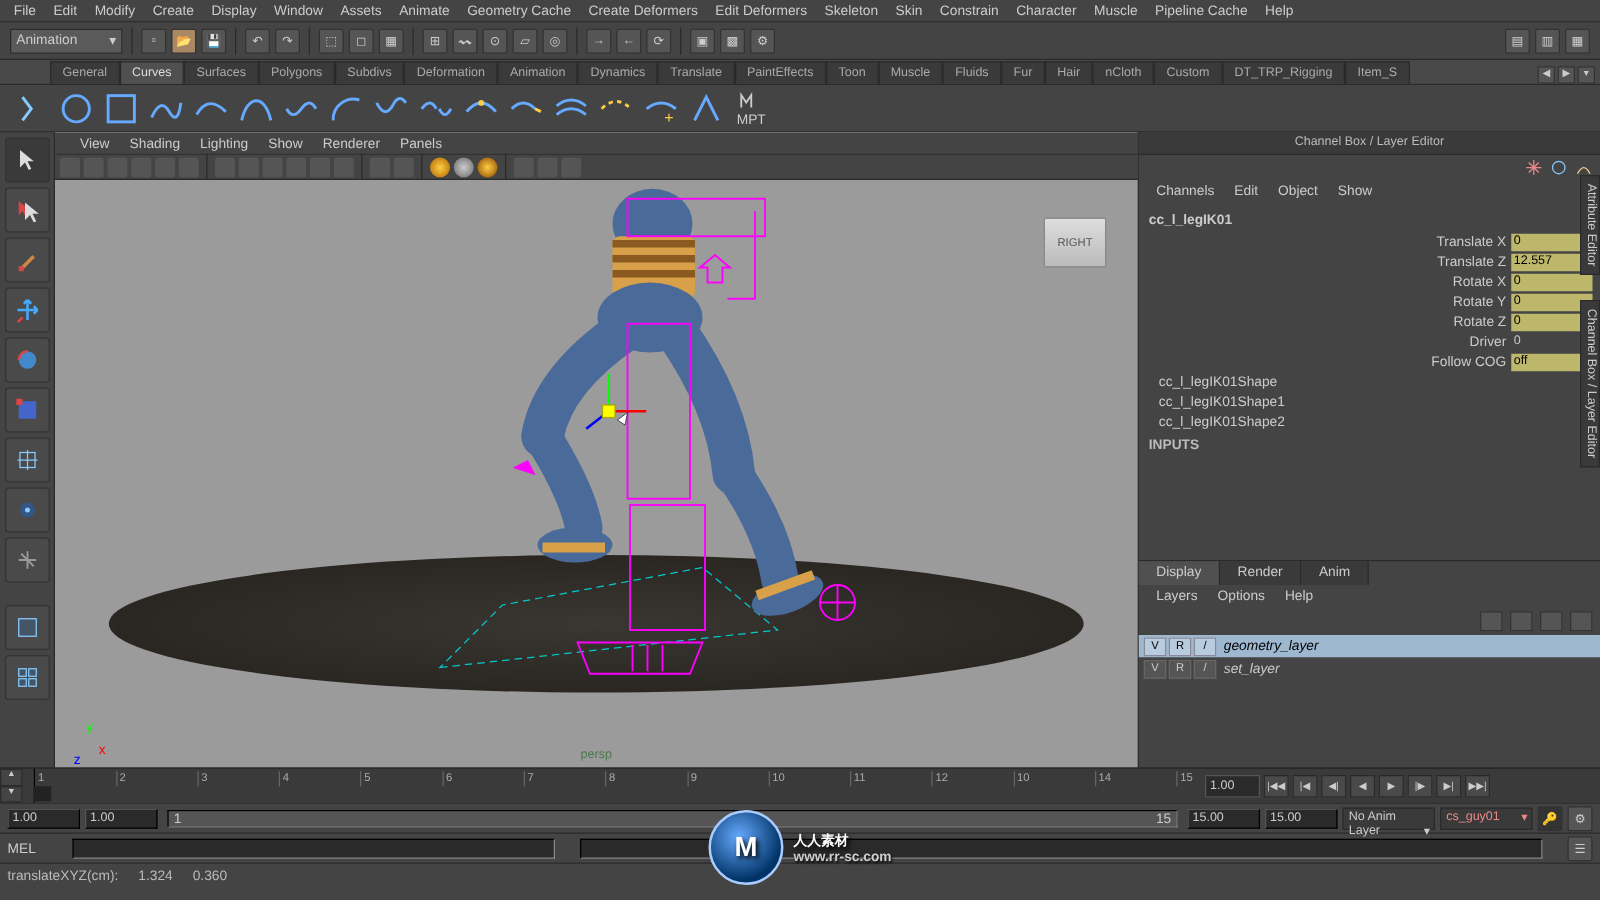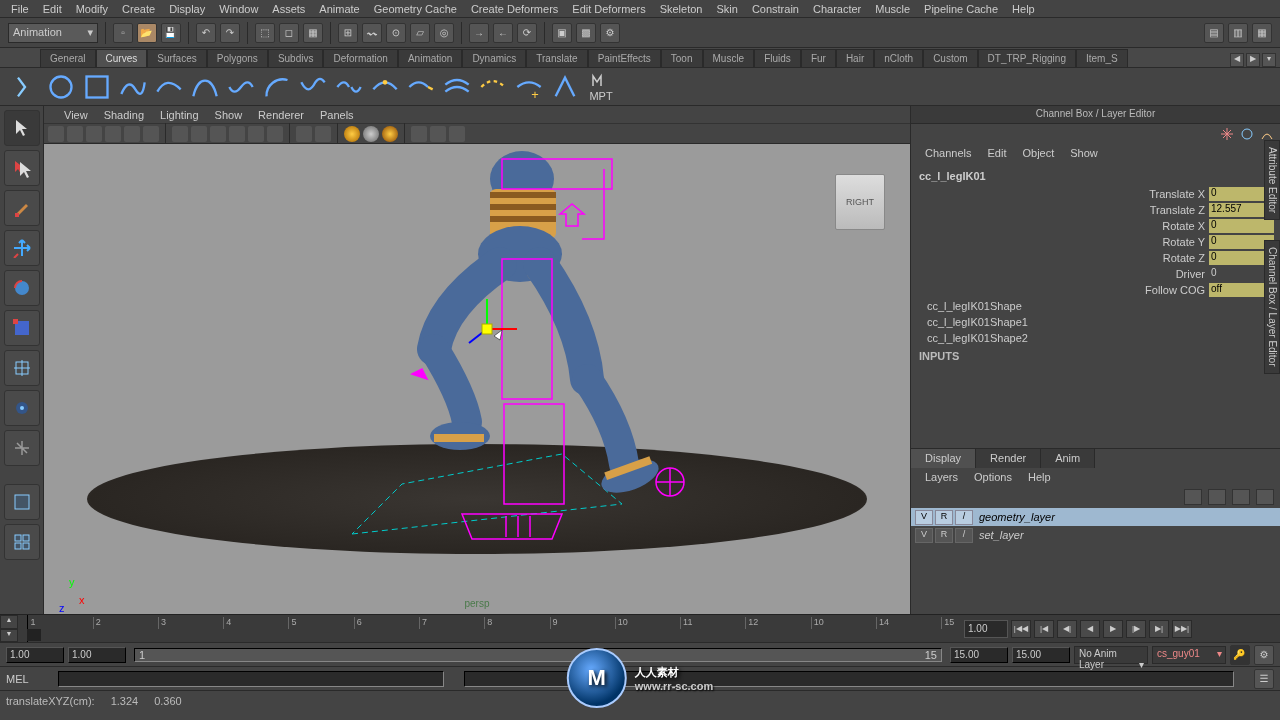--- a/index.html
+++ b/index.html
@@ -22,21 +22,21 @@
 .main-area { display: flex; height: 508px; }
 .left-tools { width: 44px; background: #444444; display: flex; flex-direction: column; align-items: center; padding-top: 4px; gap: 4px; border-right: 1px solid #2a2a2a; }
 .tool-btn { width: 36px; height: 36px; background: #4a4a4a; border: 1px solid #333; border-radius: 3px; display: flex; align-items: center; justify-content: center; }
 .tool-btn.sel { background: #3a3a3a; }
 .viewport-panel { flex: 1; background: #ffffff; display: flex; flex-direction: column; }
 .vp-menubar { height: 18px; background: #444; display: flex; align-items: center; padding-left: 12px; gap: 0; border-bottom: 1px solid #333; }
 .vp-menubar span { padding: 0 8px; color: #ccc; }
 .vp-icons { height: 20px; background: #444; display: flex; align-items: center; padding: 0 4px; gap: 3px; border-bottom: 1px solid #2a2a2a; }
 .vp-icon { width: 16px; height: 16px; background: #555; border-radius: 2px; }
 .viewport { flex: 1; background: #9b9b9b; position: relative; overflow: hidden; }
-.viewcube { position: absolute; right: 25px; top: 30px; width: 50px; height: 56px; background: linear-gradient(#ddd,#bbb); border: 1px solid #888; display: flex; align-items: center; justify-content: center; font-size: 9px; color: #555; border-radius: 2px; }
+.viewcube { position: absolute; right: 25px; top: 30px; width: 50px; height: 40px; background: linear-gradient(#ddd,#bbb); border: 1px solid #888; display: flex; align-items: center; justify-content: center; font-size: 9px; color: #555; border-radius: 2px; }
 .axis-gizmo { position: absolute; left: 20px; bottom: 20px; font-size: 9px; }
 .axis-gizmo .y { color: #0f0; position: absolute; top: -18px; left: 5px; }
 .axis-gizmo .x { color: #f00; position: absolute; left: 15px; top: 0; }
 .axis-gizmo .z { color: #00f; position: absolute; left: -5px; top: 8px; }
 .persp-label { position: absolute; bottom: 5px; left: 50%; transform: translateX(-50%); color: #4a7a4a; font-size: 10px; }
 .right-panel { width: 370px; background: #444444; border-left: 1px solid #2a2a2a; display: flex; flex-direction: column; }
 .rp-title { height: 18px; background: #3a3a3a; text-align: center; padding-top: 2px; font-size: 10px; color: #bbb; border-bottom: 1px solid #2a2a2a; }
 .rp-iconrow { height: 20px; display: flex; justify-content: flex-end; align-items: center; padding: 0 6px; gap: 6px; }
 .rp-iconrow div { width: 14px; height: 14px; }
 .rp-menubar { height: 18px; display: flex; align-items: center; padding-left: 6px; gap: 0; }

